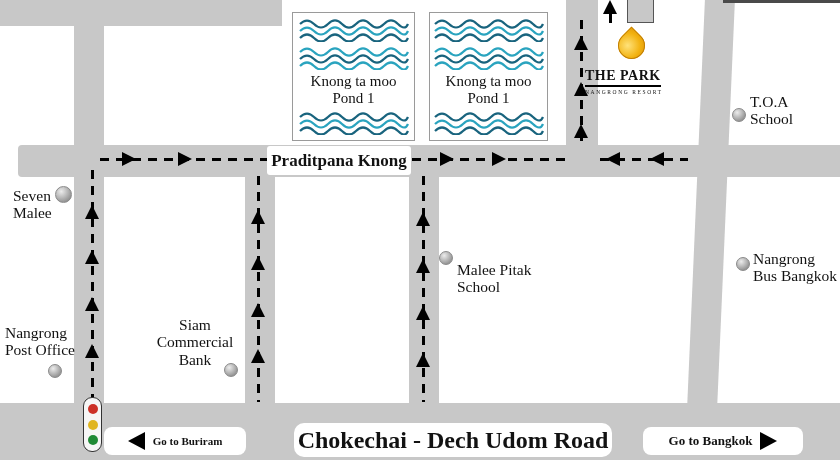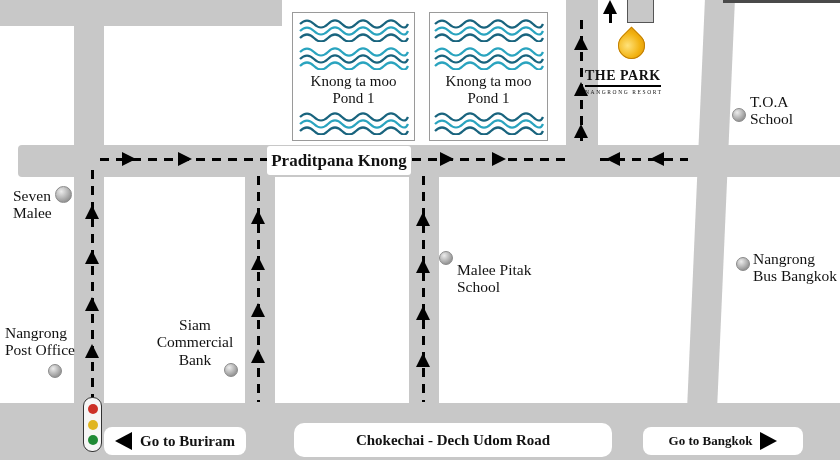--- a/index.html
+++ b/index.html
@@ -89,26 +89,26 @@
   <div class="ah ah-right" style="left:178px;top:152px;"></div>
   <div class="ah ah-right" style="left:440px;top:152px;"></div>
   <div class="ah ah-right" style="left:492px;top:152px;"></div>
   <div class="ah ah-left" style="left:606px;top:152px;"></div>
   <div class="ah ah-left" style="left:650px;top:152px;"></div>
 
   <div class="whitebox" style="left:267px;top:146px;width:144px;height:29px;font-size:17px;border-radius:3px;">
     <span>Praditpana Knong</span>
   </div>
 
-  <div class="whitebox" style="left:104px;top:427px;width:142px;height:28px;font-size:15px;border-radius:8px;gap:8px;">
+  <div class="whitebox" style="left:104px;top:427px;width:142px;height:28px;font-size:11px;border-radius:8px;gap:8px;">
     <span class="tri-left"></span>
     <span>Go to Buriram</span>
   </div>
 
-  <div class="whitebox" style="left:294px;top:423px;width:318px;height:34px;font-size:15px;border-radius:10px;">
+  <div class="whitebox" style="left:294px;top:423px;width:318px;height:34px;font-size:24px;border-radius:10px;">
     <span>Chokechai - Dech Udom Road</span>
   </div>
 
   <div class="whitebox" style="left:643px;top:427px;width:160px;height:28px;font-size:13px;border-radius:8px;gap:8px;">
     <span>Go to Bangkok</span>
     <span class="tri-right"></span>
   </div>
 
   <div class="pond" style="left:292px;top:12px;">
     <svg class="wave" width="112" height="24" viewBox="0 0 112 24">

